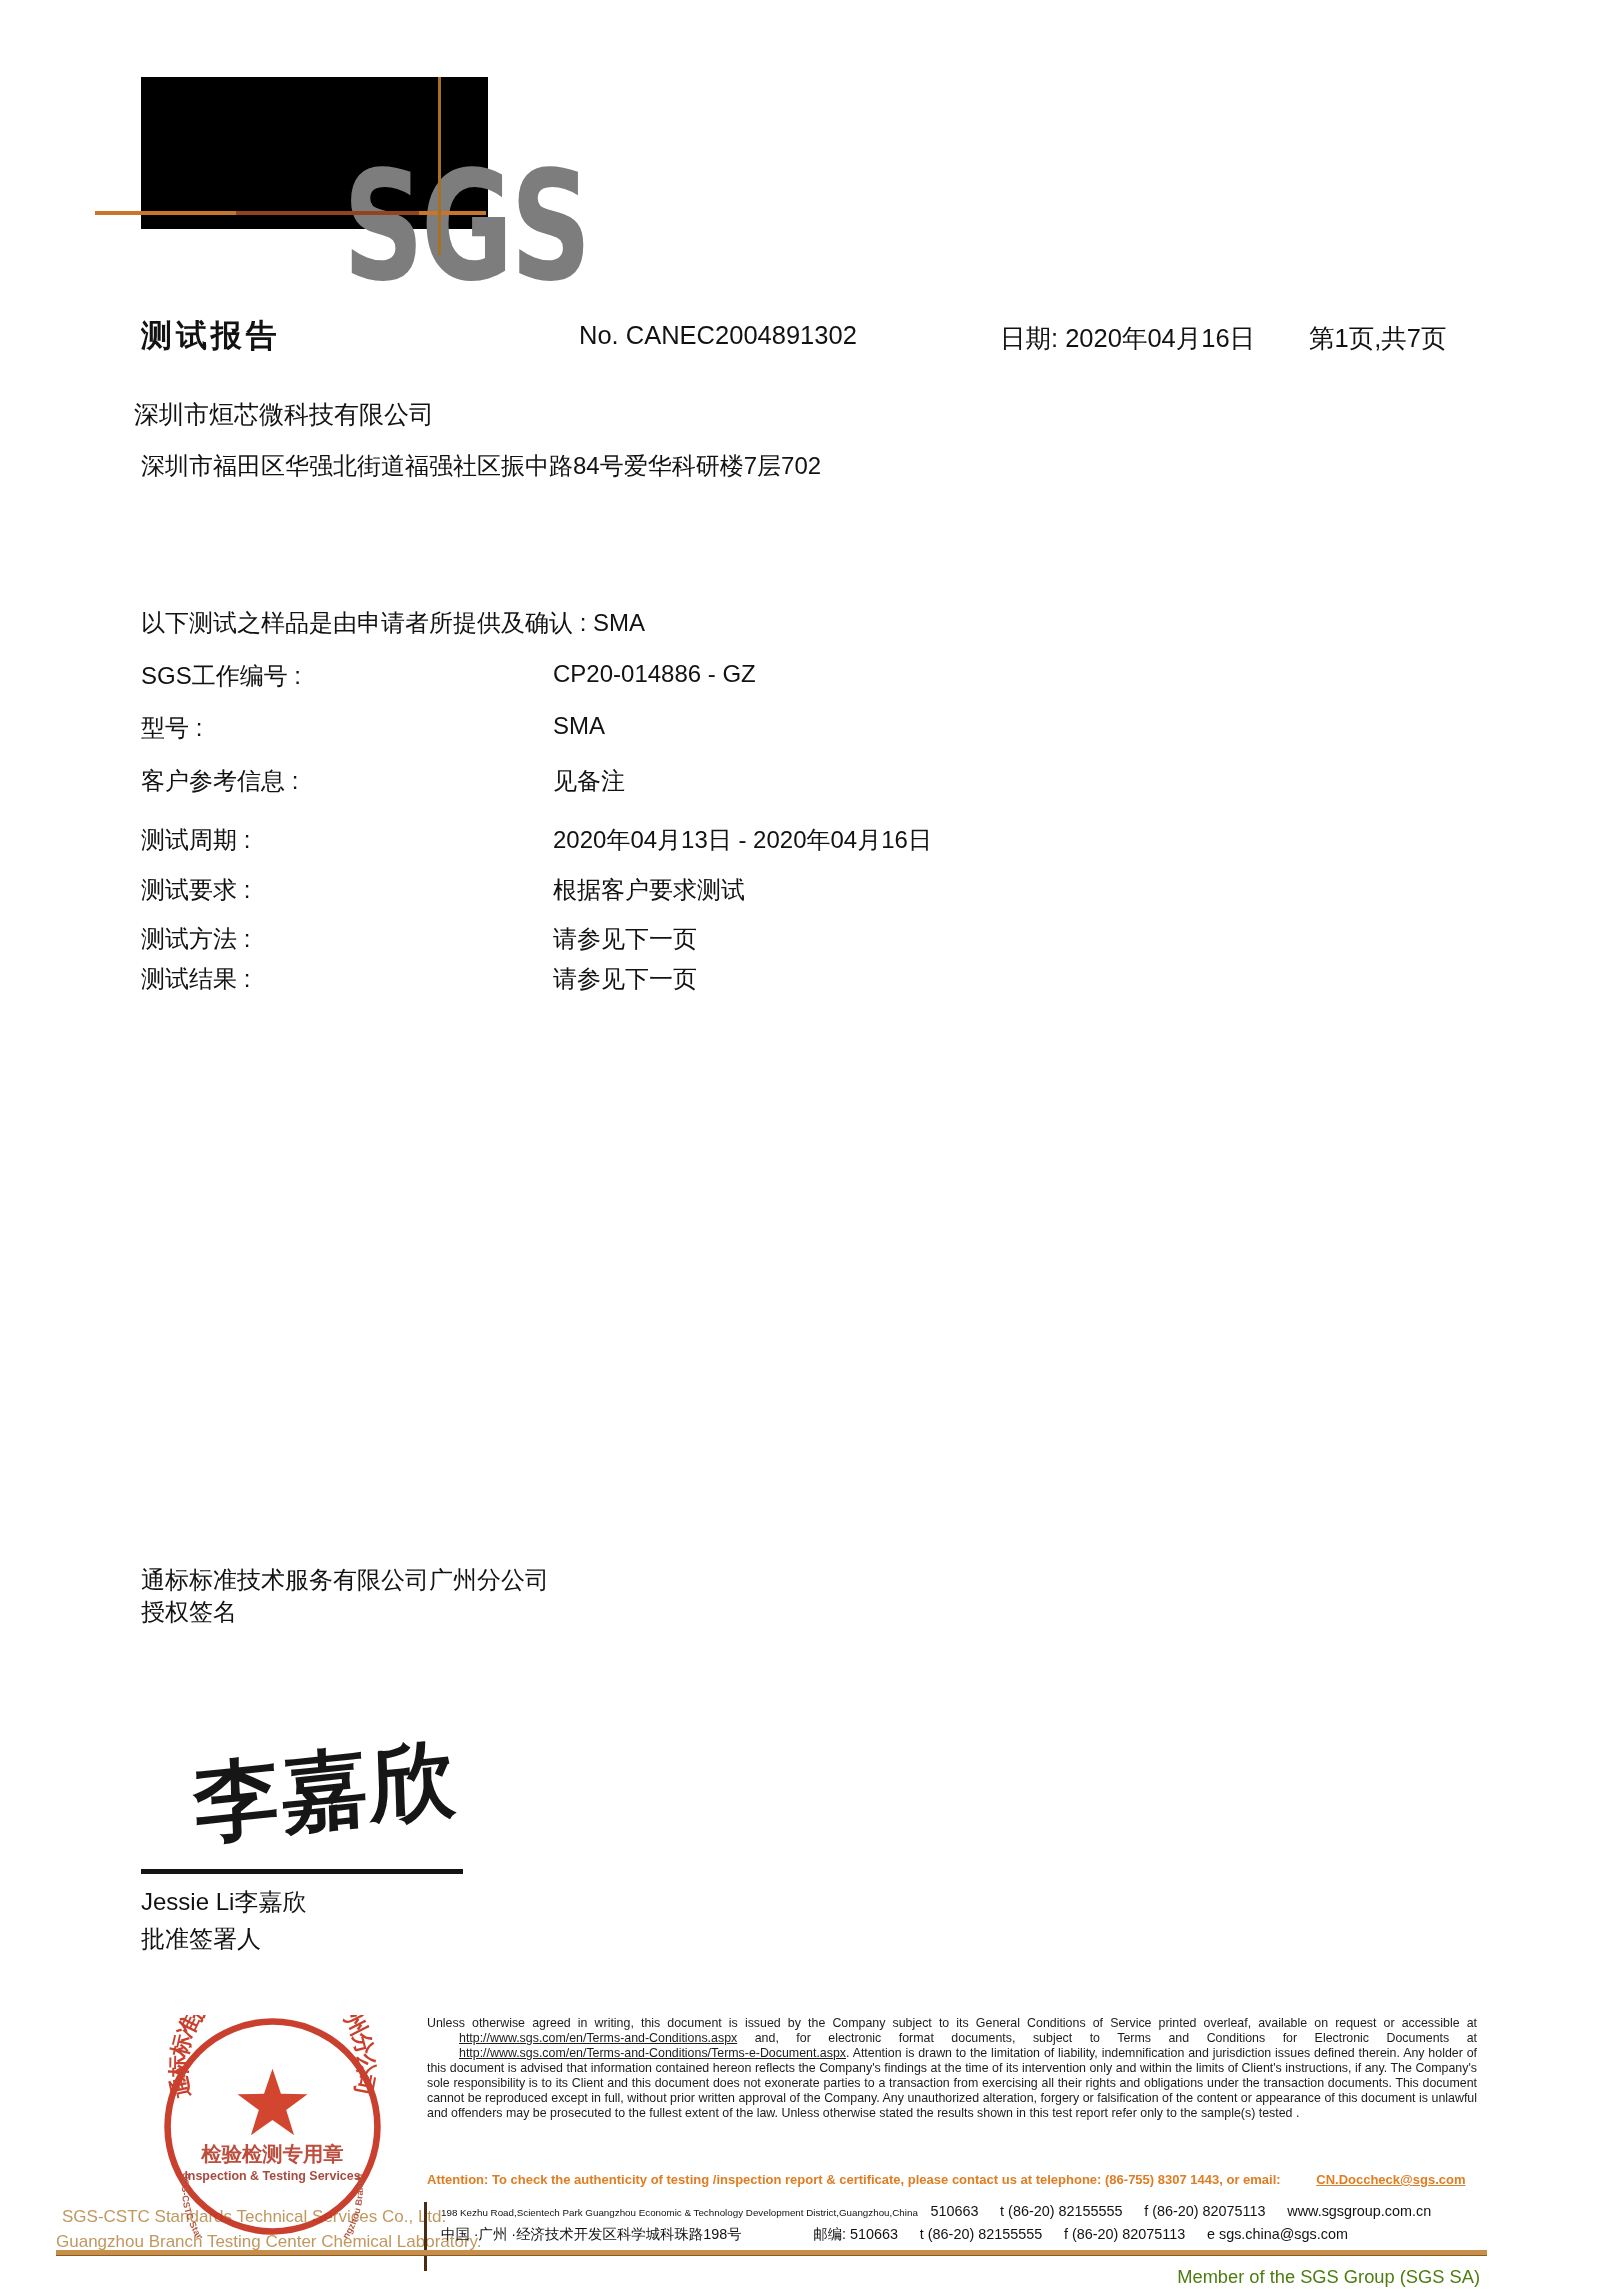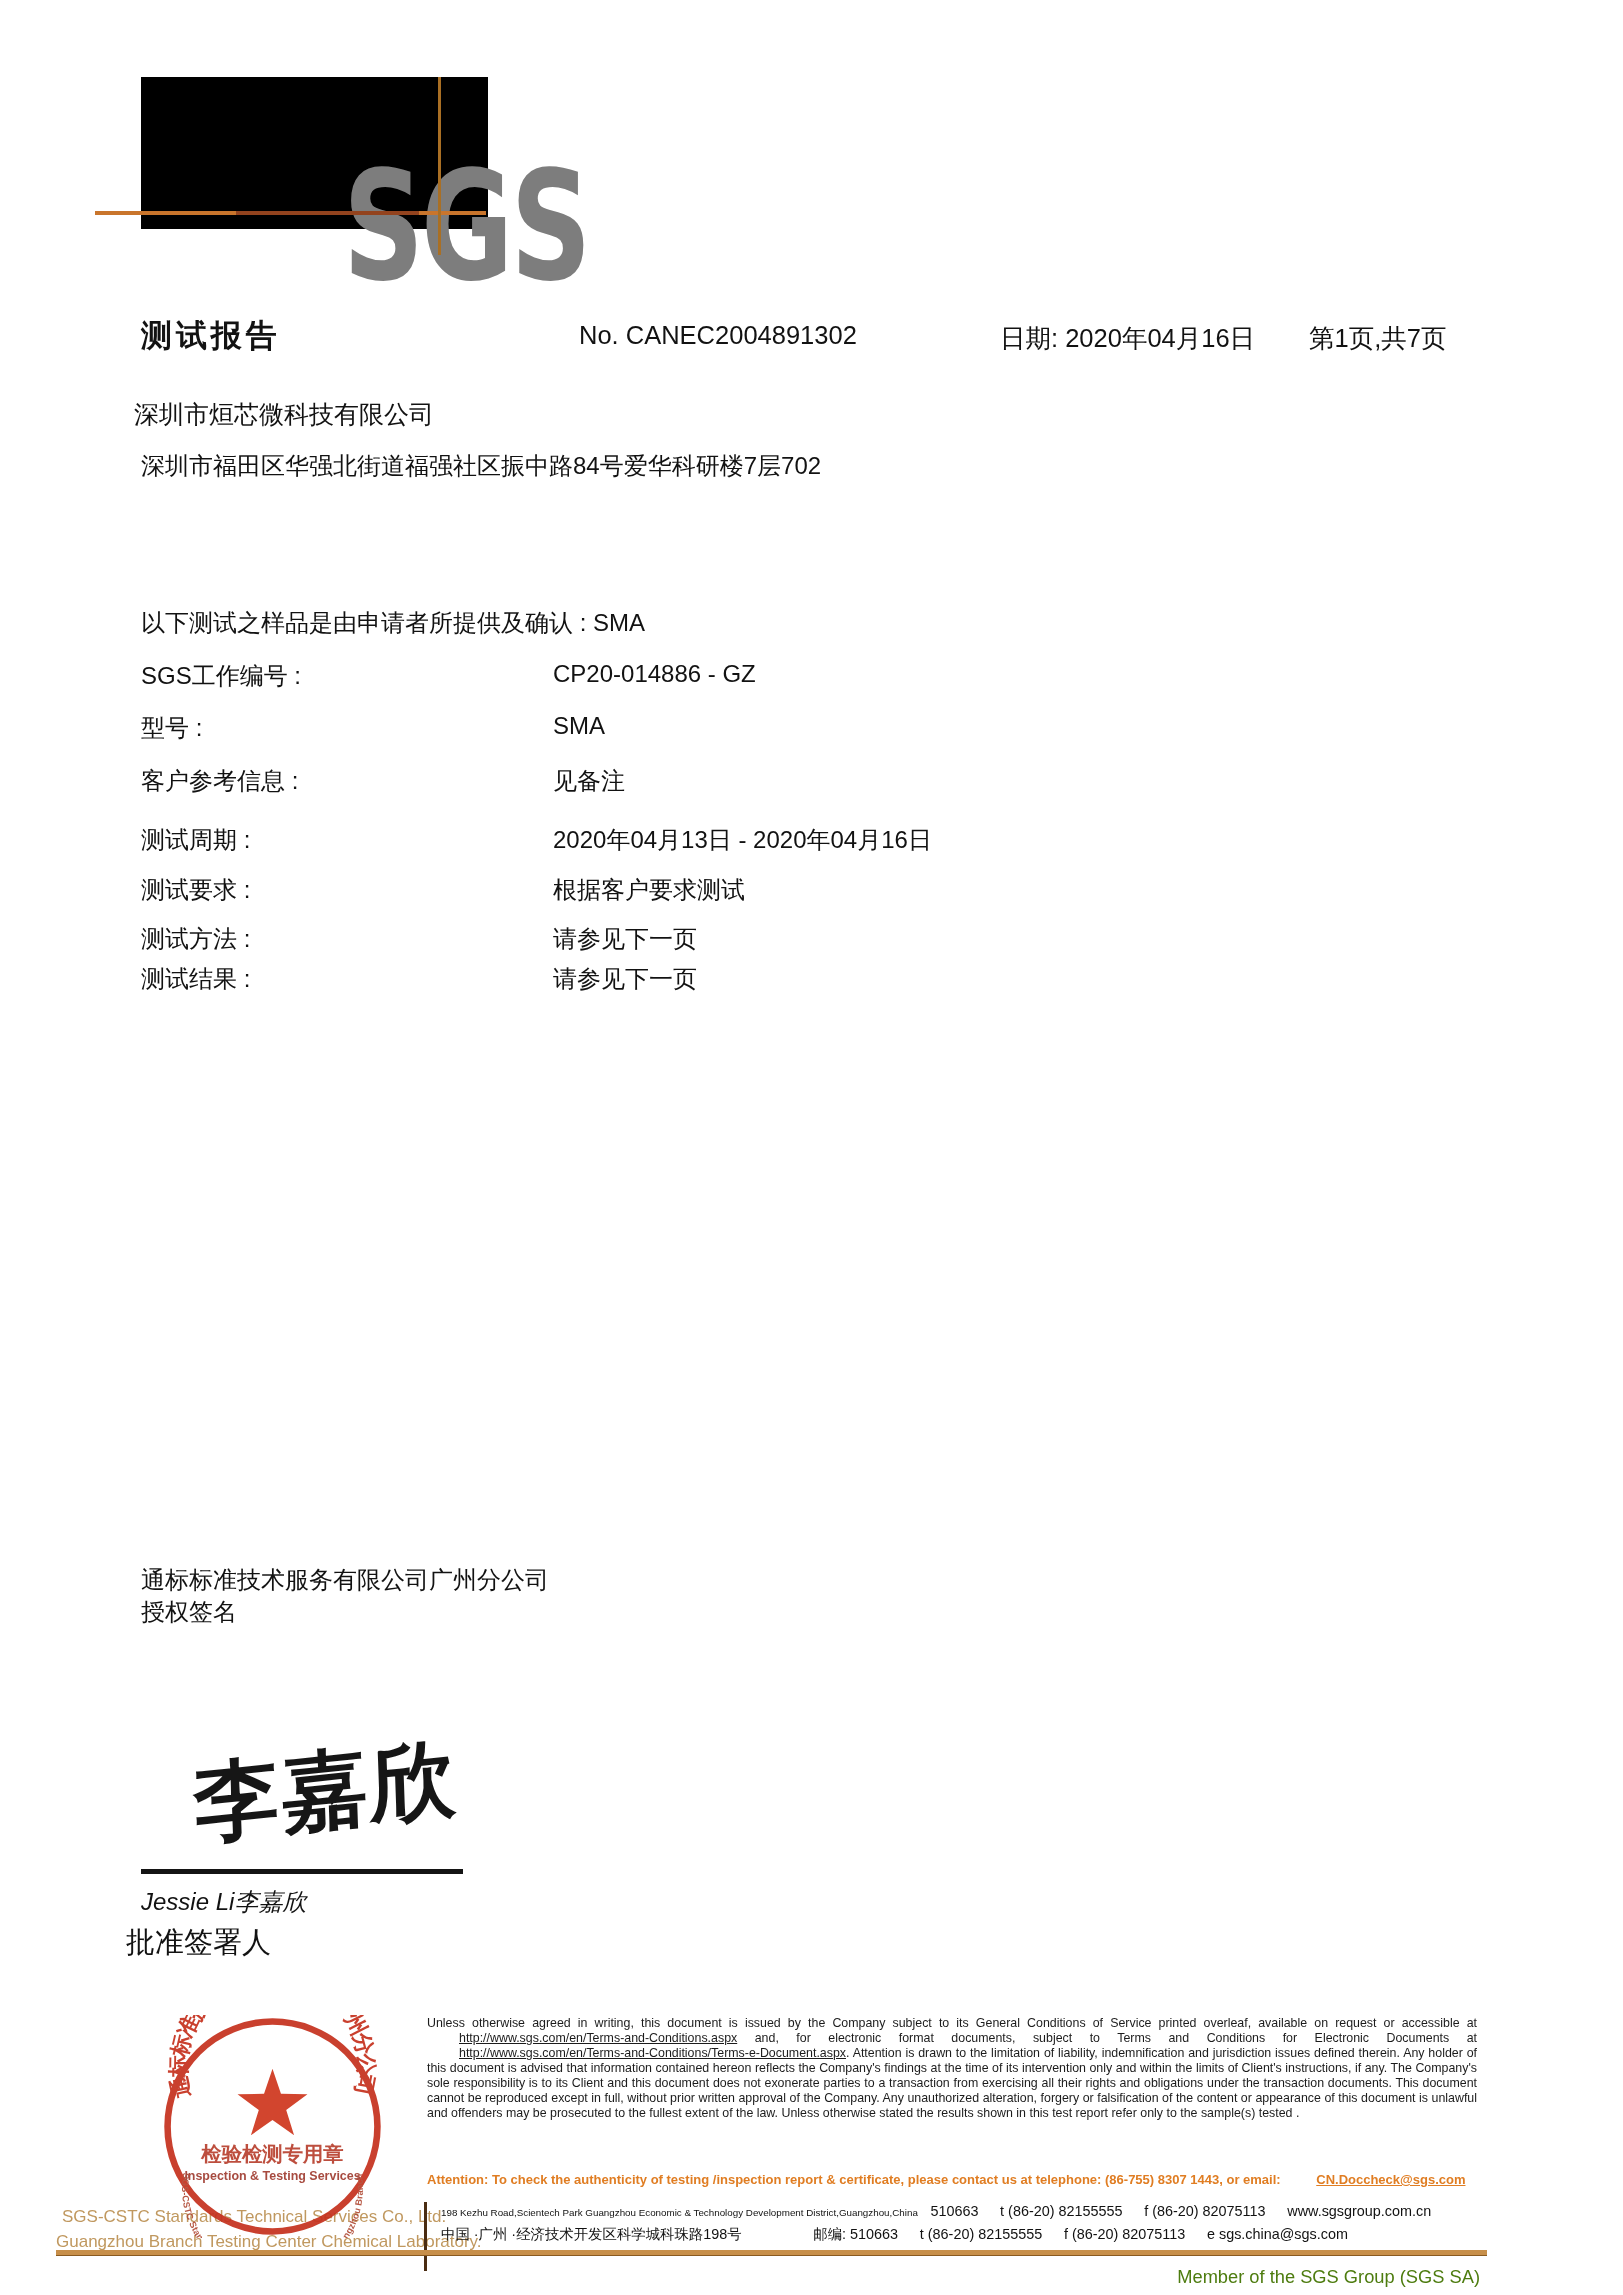--- a/index.html
+++ b/index.html
@@ -40,22 +40,22 @@
   .frow:nth-child(6){margin-top:22px;}
   .frow:nth-child(7){margin-top:12.4px;}
   .frow:nth-child(8){margin-top:25.5px;}
 
   
   .sig-company{left:141px;top:1564px;font-size:24px;}
   .sig-auth{left:141px;top:1596px;font-size:24px;}
   .sig-hand{left:193px;top:1733px;font-size:86px;font-weight:600;color:#161616;
             transform:rotate(-6deg) skewX(-4deg);letter-spacing:2.6px;}
   .sig-line{left:141px;top:1869px;width:322px;height:4.6px;background:#141414;}
-  .sig-name{left:141px;top:1886px;font-size:24px;font-style:italic;}
-  .sig-role{left:126px;top:1923px;font-size:29px;}
+  .sig-name{left:141px;top:1886px;font-size:24px;}
+  .sig-role{left:141px;top:1923px;font-size:24px;}
 
   
   .stamp{left:161px;top:2015px;width:223px;height:223px;opacity:.92;}
 
   
   .lab1{left:62px;top:2207px;font-size:17px;color:#c0985f;}
   .lab2{left:56px;top:2232px;font-size:17px;color:#c0985f;}
 
   
   .legal{left:427px;top:2016px;width:1050px;font-size:12.4px;line-height:15px;

